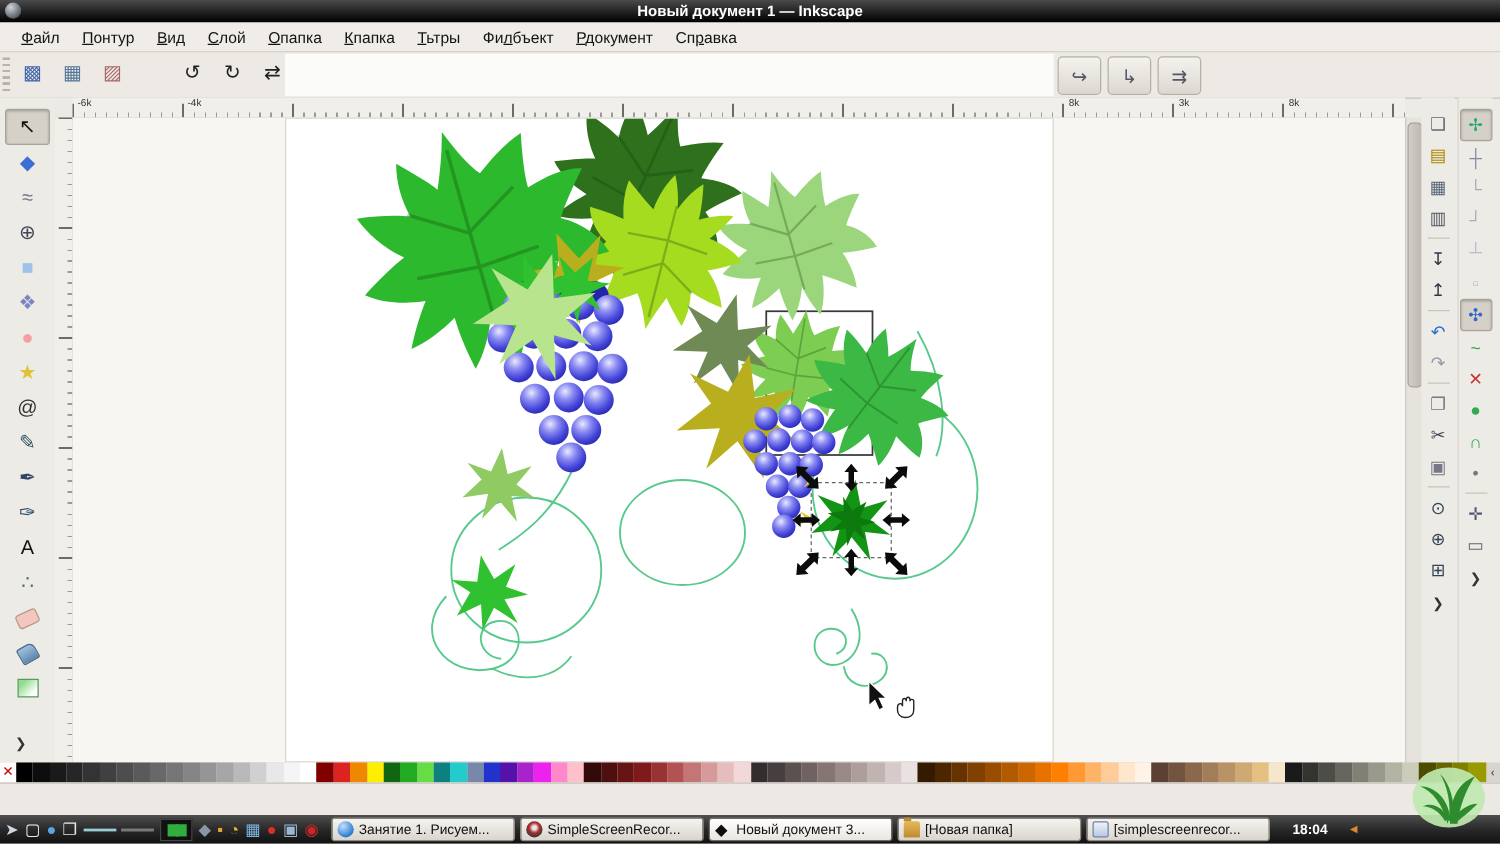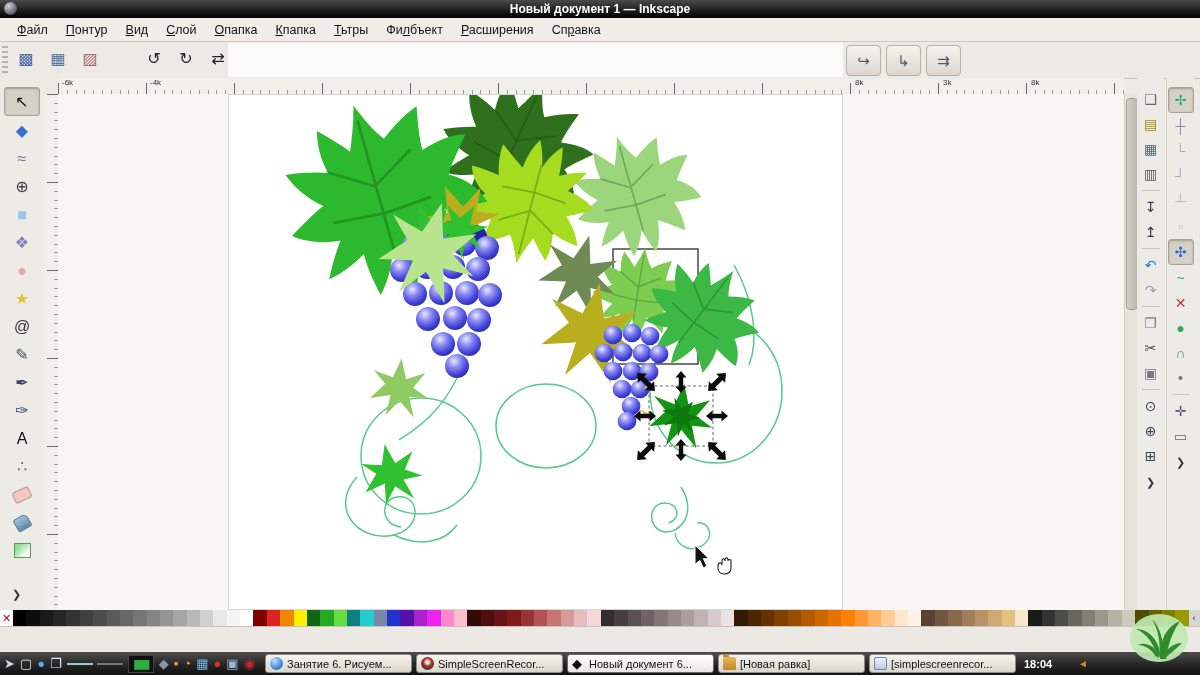--- a/index.html
+++ b/index.html
@@ -110,21 +110,21 @@
   .tlabel{font-size:11px;color:#111;white-space:nowrap;overflow:hidden;flex:1;}
   .ticon{width:13px;height:13px;flex:0 0 13px;border-radius:2px;}
   .ic-globe{border-radius:50%;background:radial-gradient(circle at 35% 30%,#bfe0ff,#2f7bd0 70%);}
   .ic-ssr{border-radius:50%;background:radial-gradient(circle at 50% 40%,#e8e8e8 15%,#b03030 40%,#333 75%);}
   .ic-inkscape{background:none;}
   .ic-inkscape::before{content:"◆";color:#0d0d0d;font-size:13px;line-height:13px;display:block;}
   .ic-folder{background:linear-gradient(#e5b95c,#c08a2e);border-radius:2px 2px 1px 1px;position:relative;}
   .ic-folder::before{content:"";position:absolute;top:-3px;left:0;width:6px;height:3px;
     background:#c08a2e;border-radius:2px 2px 0 0;}
   .ic-doc{background:linear-gradient(#eef3fa,#b9c9e2);border:1px solid #6a84ad;box-sizing:border-box;}
-  #clock{margin-left:8px;width:48px;font-size:11px;font-weight:bold;color:#fff;text-align:left;}
+  #clock{margin-left:8px;width:48px;font-size:11px;font-weight:bold;color:#fff;text-align:center;}
   #tb-end-arrow{color:#e0862a;font-size:10px;margin-left:6px;}
   
   #plant{left:1128px;top:613px;width:62px;height:50px;z-index:60;}
 </style>
 </head>
 <body>
 
 <div id="screen">
 
   <div id="titlebar" class="abs">
@@ -135,21 +135,21 @@
   <div id="menubar" class="abs">
 
   <span class="menu-item"><span class="pre"></span><span class="u">Ф</span><span class="post">айл</span></span>
       <span class="menu-item"><span class="pre"></span><span class="u">П</span><span class="post">онтур</span></span>
       <span class="menu-item"><span class="pre"></span><span class="u">В</span><span class="post">ид</span></span>
       <span class="menu-item"><span class="pre"></span><span class="u">С</span><span class="post">лой</span></span>
       <span class="menu-item"><span class="pre"></span><span class="u">О</span><span class="post">папка</span></span>
       <span class="menu-item"><span class="pre"></span><span class="u">К</span><span class="post">папка</span></span>
       <span class="menu-item"><span class="pre"></span><span class="u">Т</span><span class="post">ьтры</span></span>
       <span class="menu-item"><span class="pre">Фи</span><span class="u">л</span><span class="post">бъект</span></span>
-      <span class="menu-item"><span class="pre"></span><span class="u">Р</span><span class="post">асширения</span></span>
+      <span class="menu-item"><span class="pre"></span><span class="u">Р</span><span class="post">документ</span></span>
       <span class="menu-item"><span class="pre">Сп</span><span class="u">р</span><span class="post">авка</span></span>
     </div>
 
   <div id="toolbar" class="abs"></div>
   <div id="tb-handle" class="abs"></div>
   <div id="tb-left" class="abs">
 
   <span class="tbicon">
         <span class="tglyph" style="color: rgb(68, 102, 170);">▩</span>
       </span>
@@ -664,33 +664,33 @@
           <span class="lglyph" style="color: rgb(155, 183, 212);">▣</span>
         </span>
         <span class="lic">
           <span class="lglyph" style="color: rgb(198, 40, 40);">◉</span>
         </span>
       </div>
     <div id="task-buttons">
 
     <div class="tbtn">
           <span class="ticon ic-globe"></span>
-          <span class="tlabel">Занятие 6. Рисуем...</span>
+          <span class="tlabel">Занятие 1. Рисуем...</span>
         </div>
         <div class="tbtn">
           <span class="ticon ic-ssr"></span>
           <span class="tlabel">SimpleScreenRecor...</span>
         </div>
         <div class="tbtn active">
           <span class="ticon ic-inkscape"></span>
-          <span class="tlabel">Новый документ 6...</span>
+          <span class="tlabel">Новый документ 3...</span>
         </div>
         <div class="tbtn">
           <span class="ticon ic-folder"></span>
-          <span class="tlabel">[Новая равка]</span>
+          <span class="tlabel">[Новая папка]</span>
         </div>
         <div class="tbtn">
           <span class="ticon ic-doc"></span>
           <span class="tlabel">[simplescreenrecor...</span>
         </div>
       </div>
     <div id="clock">18:04</div>
     <div id="tb-end-arrow">◄</div>
   </div>
 

